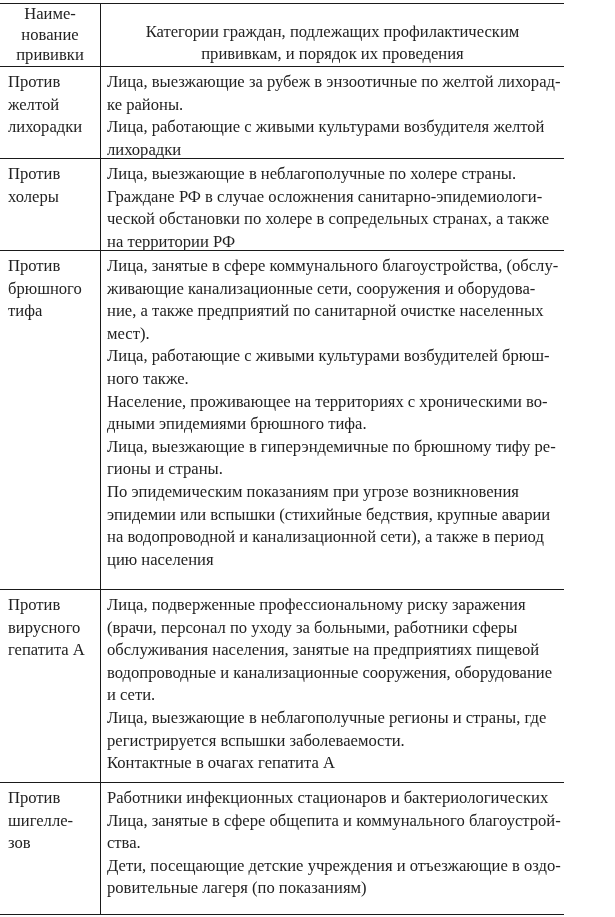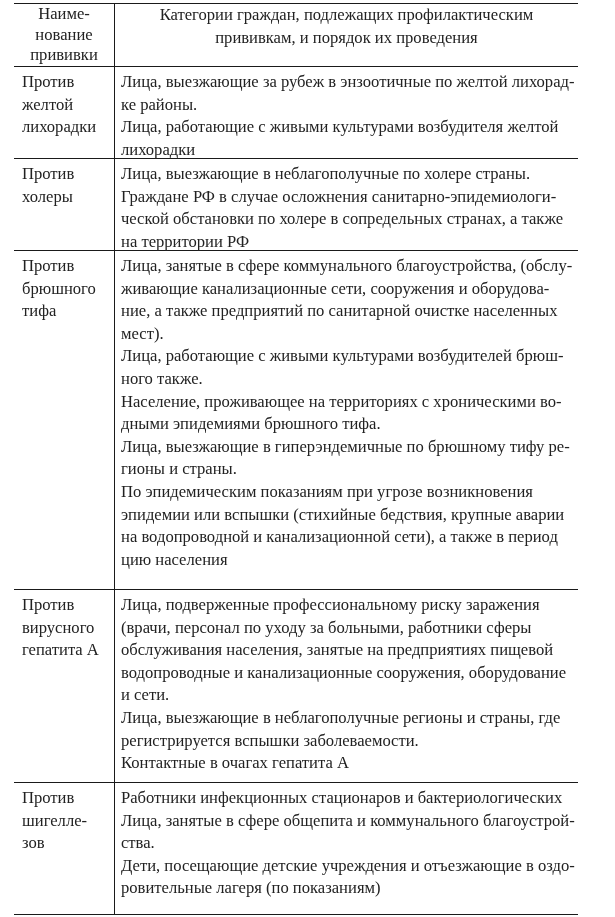--- a/index.html
+++ b/index.html
@@ -10,21 +10,21 @@
     body {
       width: 615px;
       height: 917px;
       overflow: hidden;
       position: relative;
       font-family: "Liberation Serif", "DejaVu Serif", serif;
       color: #222222;
     }
     .table {
       position: absolute;
-      left: 14px;
+      left: 0;
       top: 3px;
       width: 564px;
       border-top: 1.5px solid #1a1a1a;
       border-bottom: 1.5px solid #1a1a1a;
     }
     .row {
       display: flex;
       border-bottom: 1.2px solid #1a1a1a;
       box-sizing: border-box;
     }
@@ -51,21 +51,21 @@
       text-align: center;
       padding: 0 2px;
       line-height: 20.5px;
       display: flex;
       align-items: center;
       justify-content: center;
     }
     .header .col-cat {
       text-align: center;
       display: flex;
-      align-items: flex-start;
+      align-items: flex-end;
       justify-content: center;
       padding: 0 10px;
       line-height: 22.6px;
     }
     .line {
       display: block;
       white-space: nowrap;
     }
     .r-header { height: 63px; }
     .r-1 { height: 92px; }

